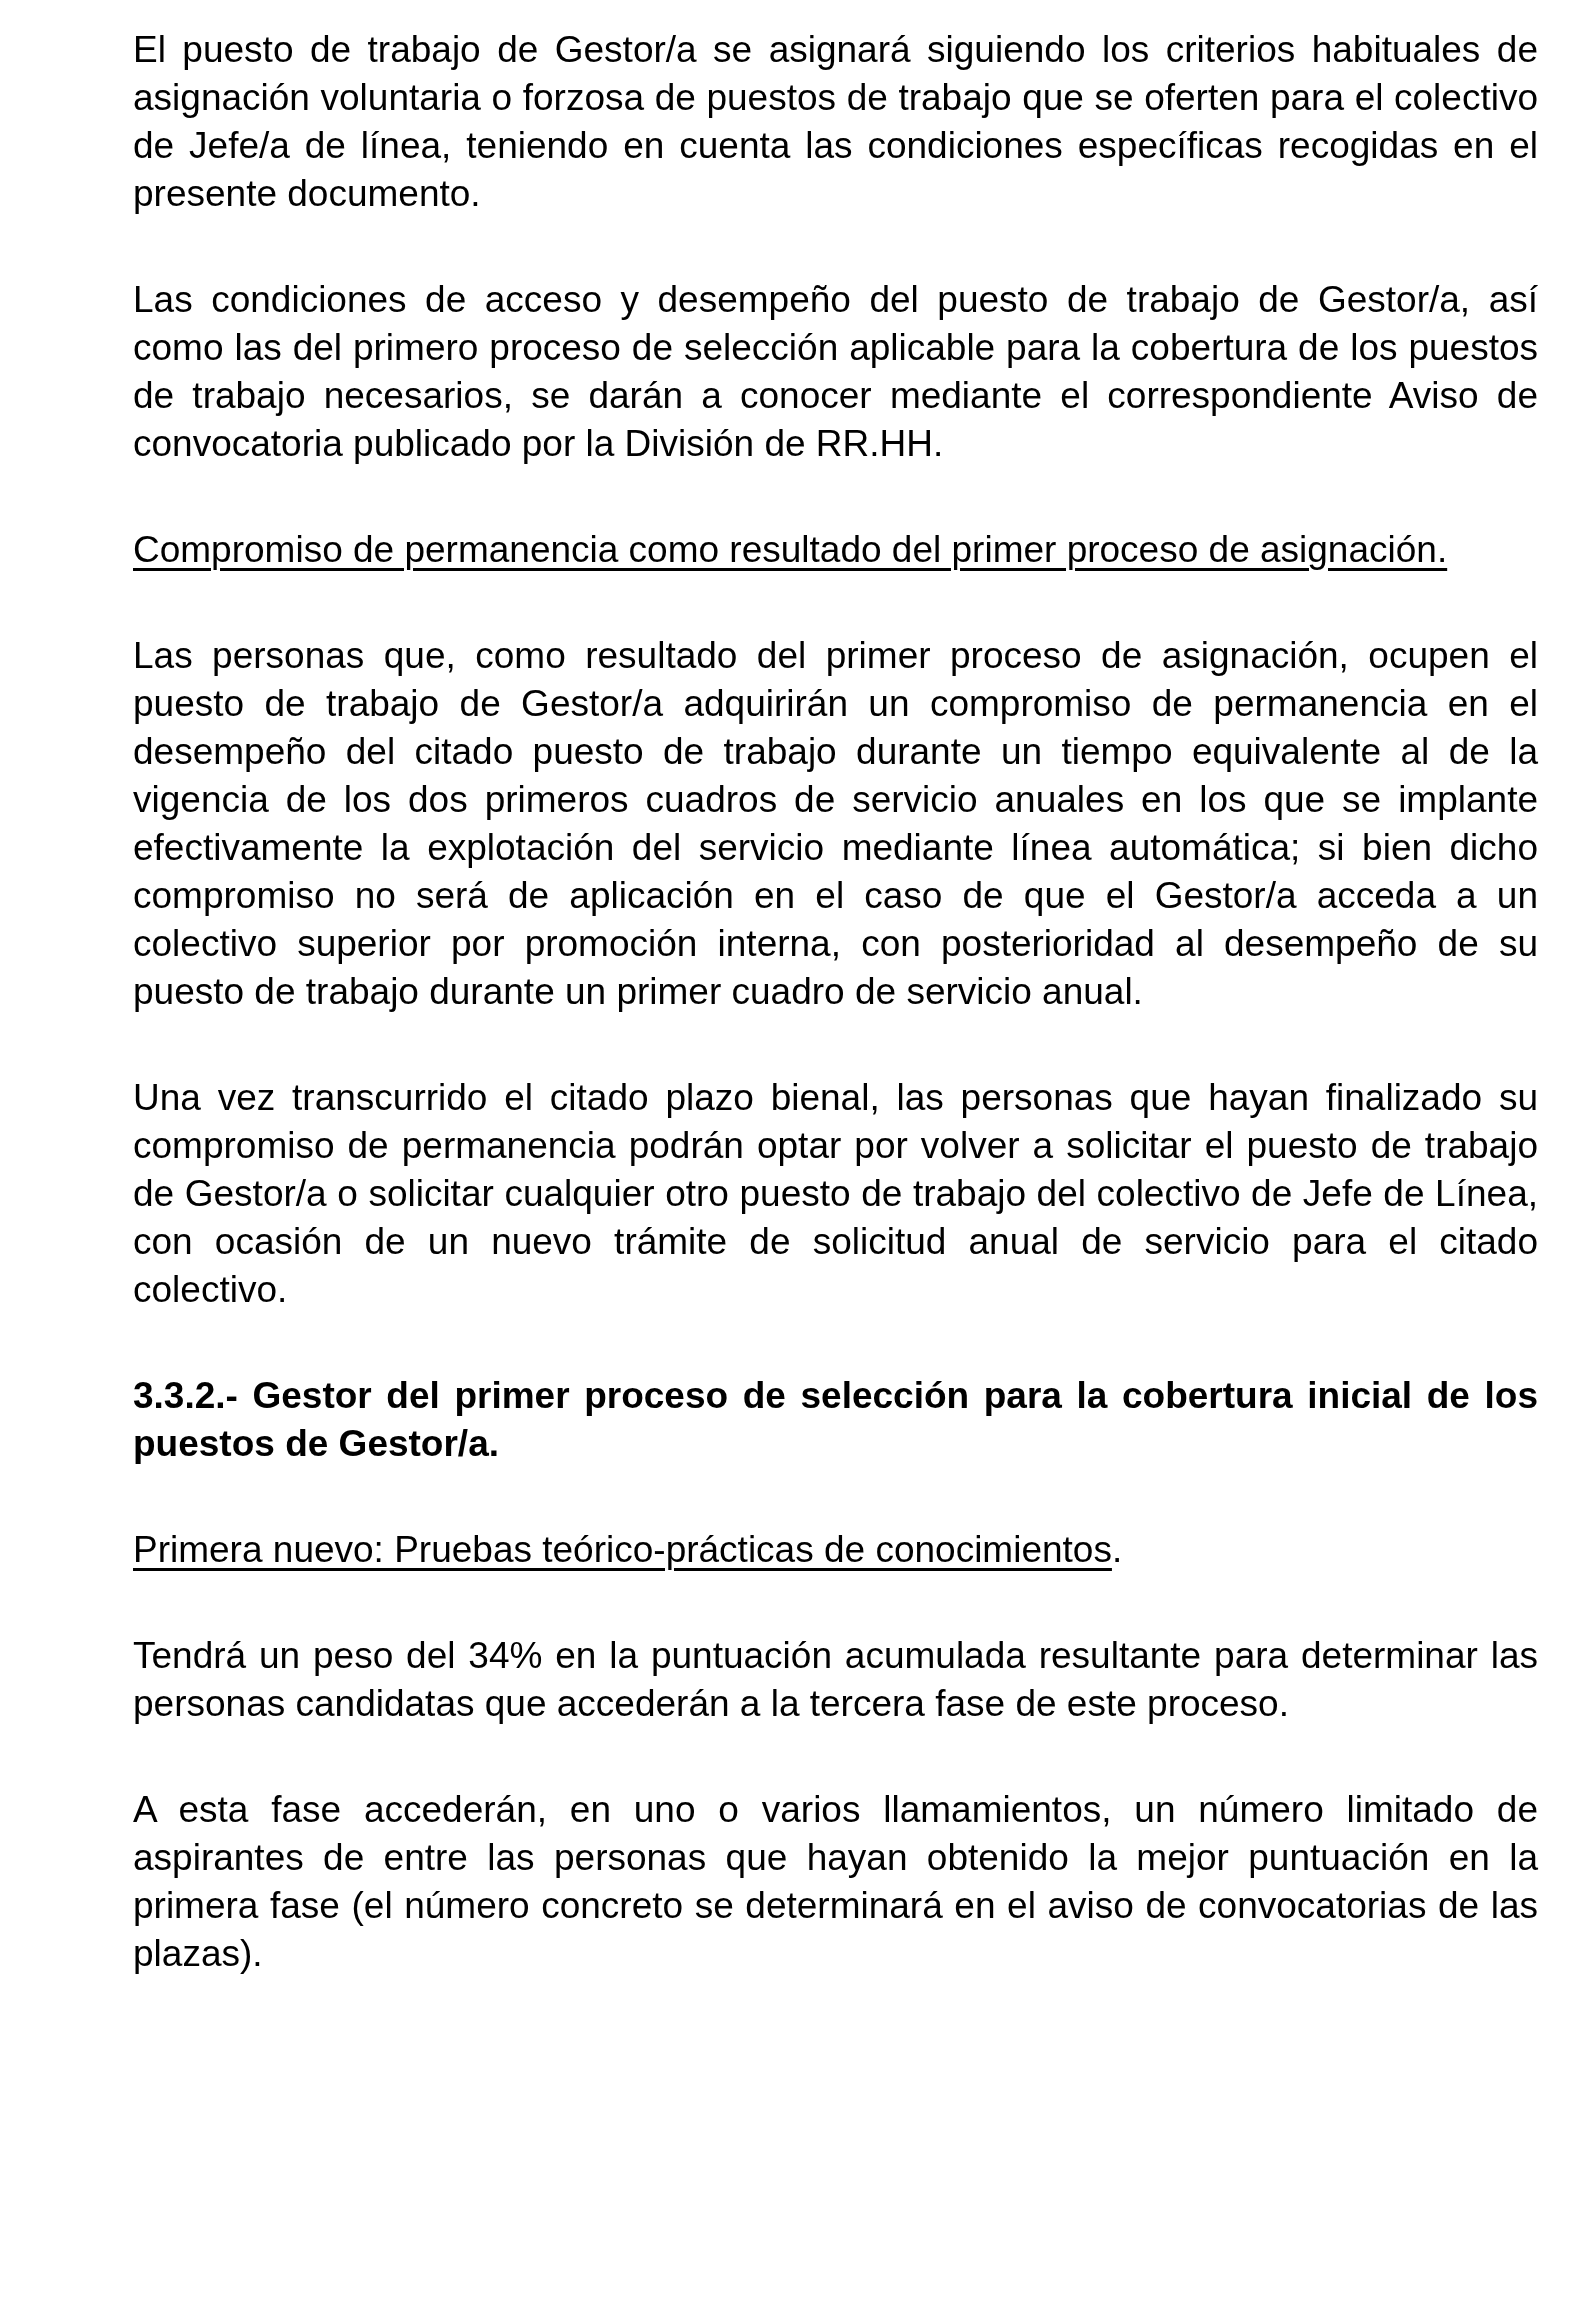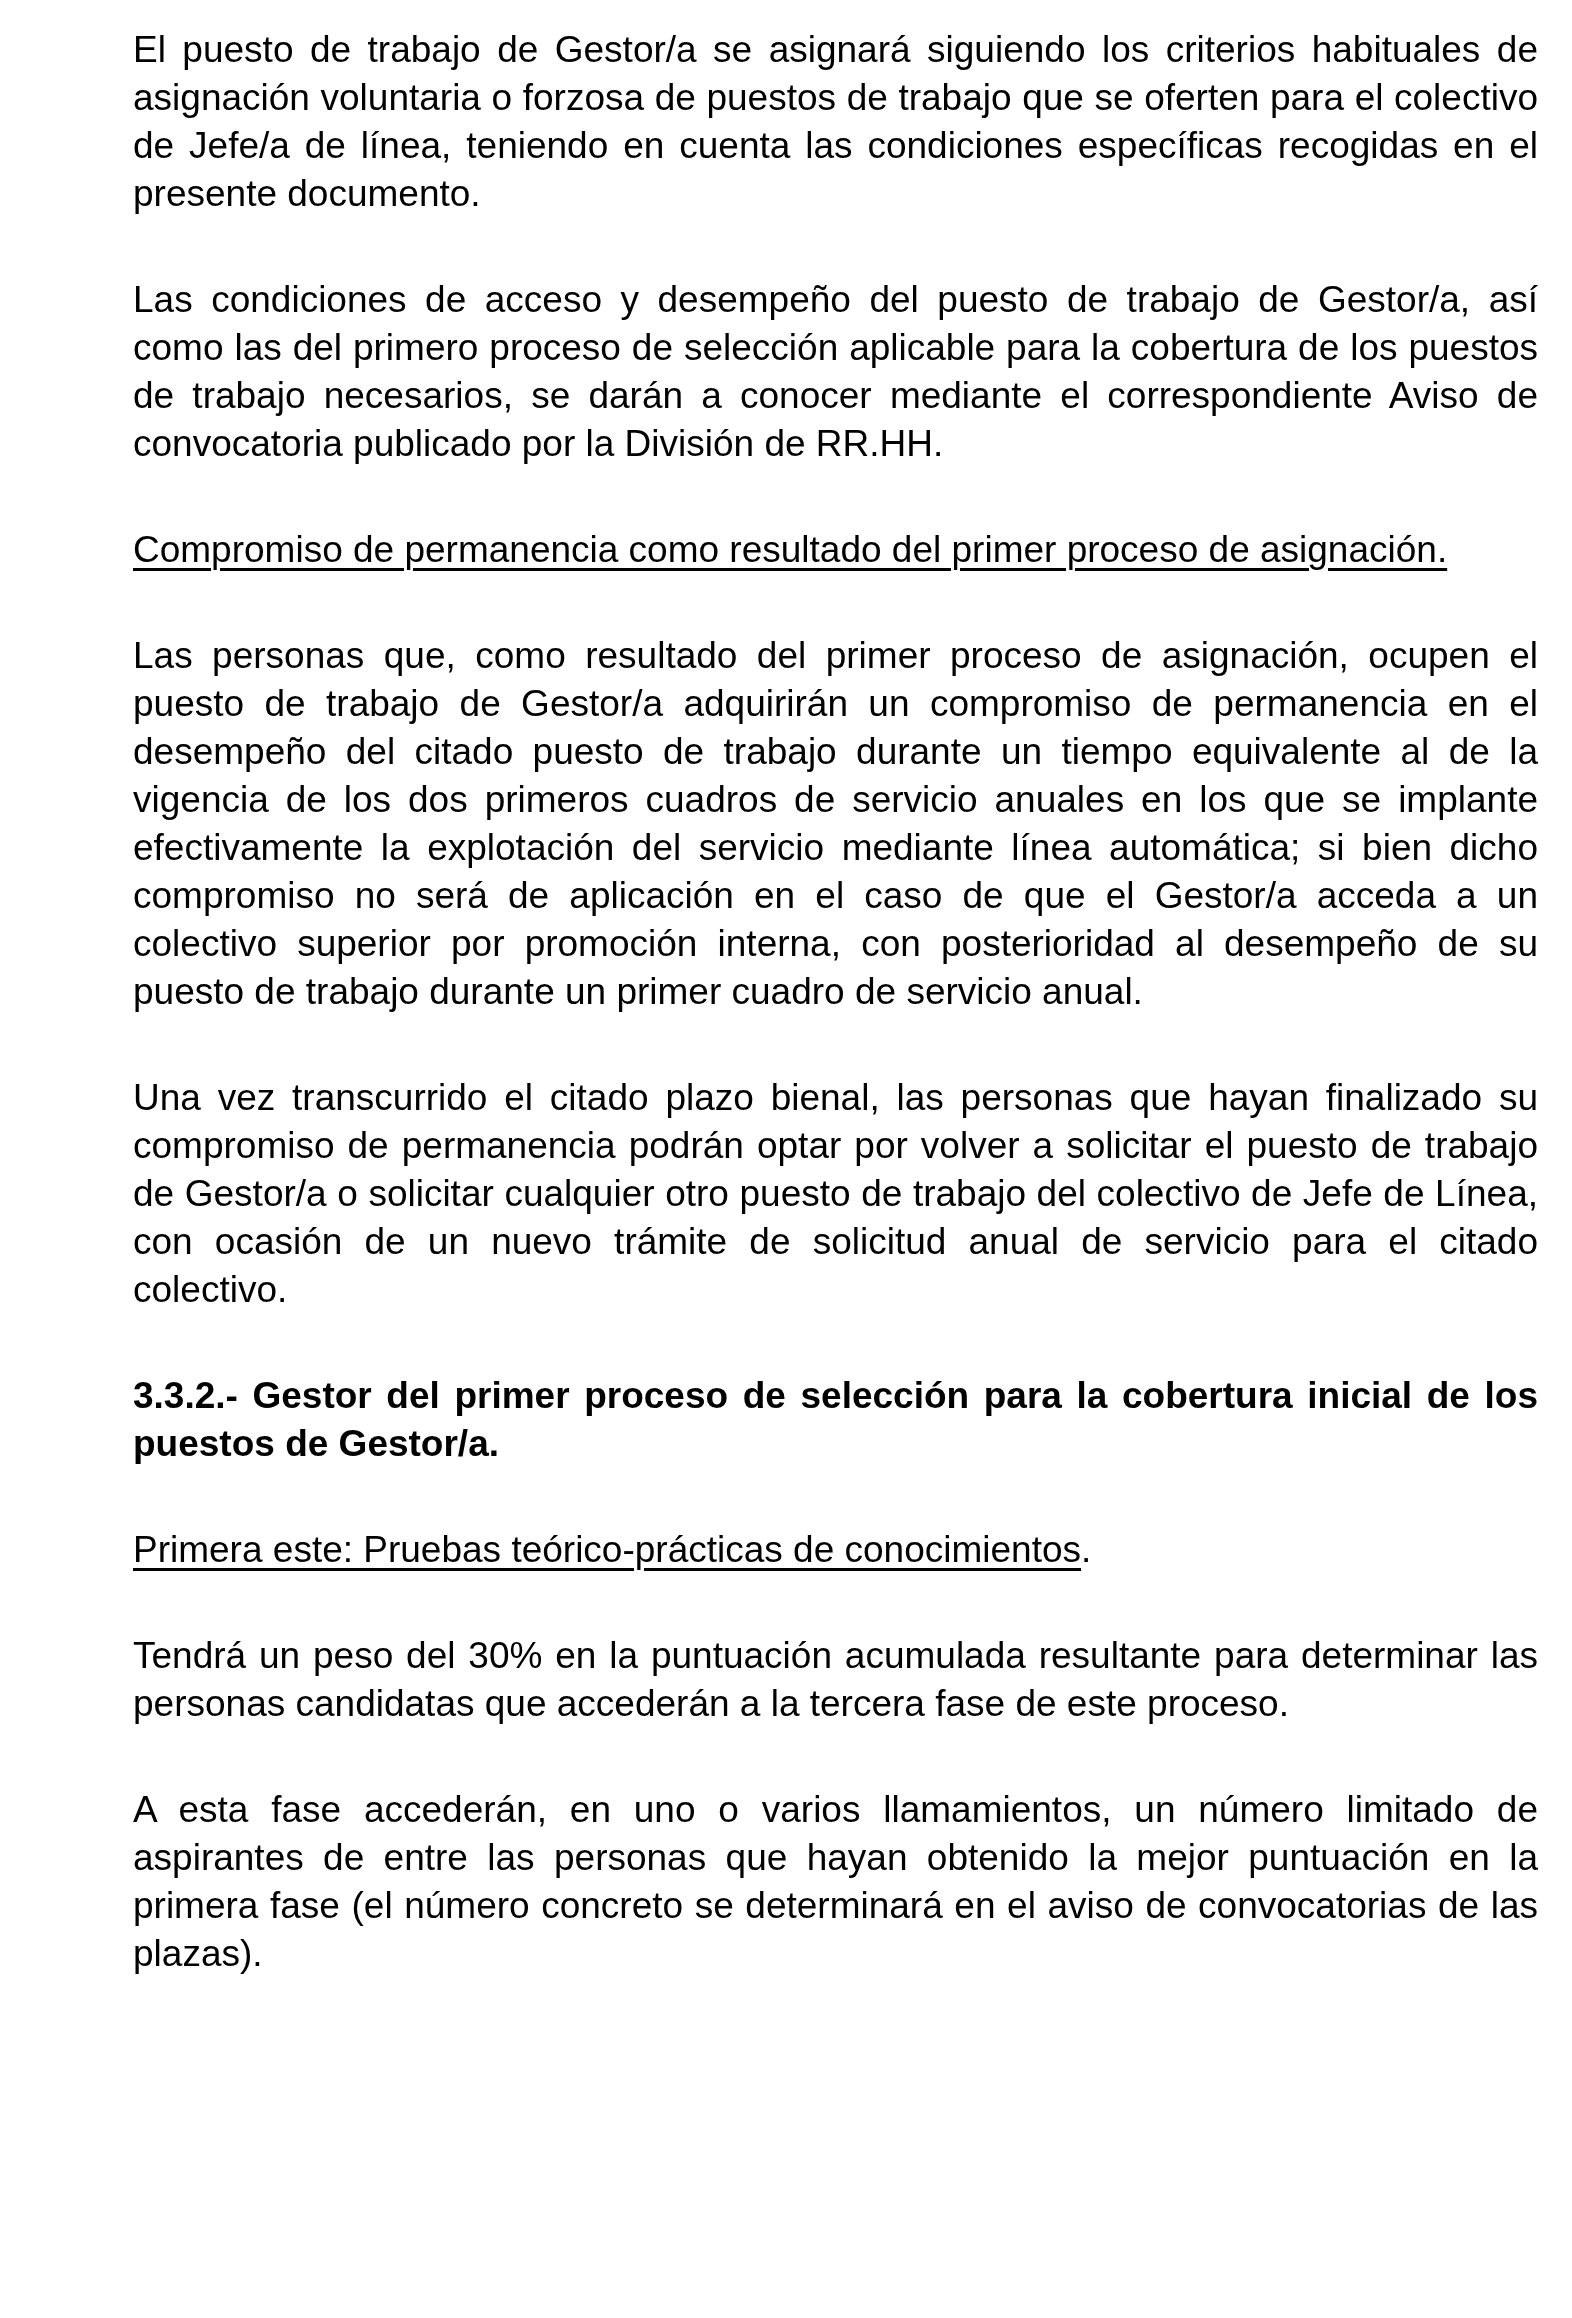--- a/index.html
+++ b/index.html
@@ -64,21 +64,21 @@
 
   <p class="block u">Compromiso de permanencia como resultado del primer proceso de asignación.</p>
 
   <p class="block">Las personas que, como resultado del primer proceso de asignación, ocupen el puesto de trabajo de Gestor/a adquirirán un compromiso de permanencia en el desempeño del citado puesto de trabajo durante un tiempo equivalente al de la vigencia de los dos primeros cuadros de servicio anuales en los que se implante efectivamente la explotación del servicio mediante línea automática; si bien dicho compromiso no será de aplicación en el caso de que el Gestor/a acceda a un colectivo superior por promoción interna, con posterioridad al desempeño de su puesto de trabajo durante un primer cuadro de servicio anual.</p>
 
   <p class="block">Una vez transcurrido el citado plazo bienal, las personas que hayan finalizado su compromiso de permanencia podrán optar por volver a solicitar el puesto de trabajo de Gestor/a o solicitar cualquier otro puesto de trabajo del colectivo de Jefe de Línea, con ocasión de un nuevo trámite de solicitud anual de servicio para el citado colectivo.</p>
 
   <h2 class="block bold">3.3.2.- Gestor del primer proceso de selección para la cobertura inicial de los puestos de Gestor/a.</h2>
 
 
-  <p class="block"><span class="u">Primera este: Pruebas teórico-prácticas de conocimientos</span><span>.</span></p>
+  <p class="block"><span class="u">Primera nuevo: Pruebas teórico-prácticas de conocimientos</span><span>.</span></p>
 
-  <p class="block">Tendrá un peso del 30% en la puntuación acumulada resultante para determinar las personas candidatas que accederán a la tercera fase de este proceso.</p>
+  <p class="block">Tendrá un peso del 34% en la puntuación acumulada resultante para determinar las personas candidatas que accederán a la tercera fase de este proceso.</p>
 
 
   <p class="block last">A esta fase accederán, en uno o varios llamamientos, un número limitado de aspirantes de entre las personas que hayan obtenido la mejor puntuación en la primera fase (el número concreto se determinará en el aviso de convocatorias de las plazas).</p>
 
 </div>
 
 
 </body></html>

